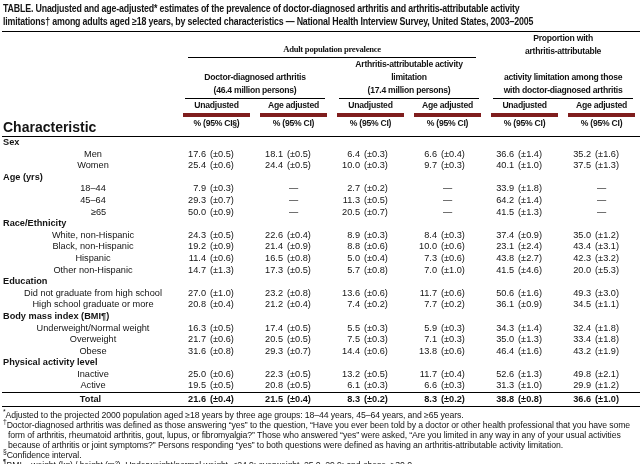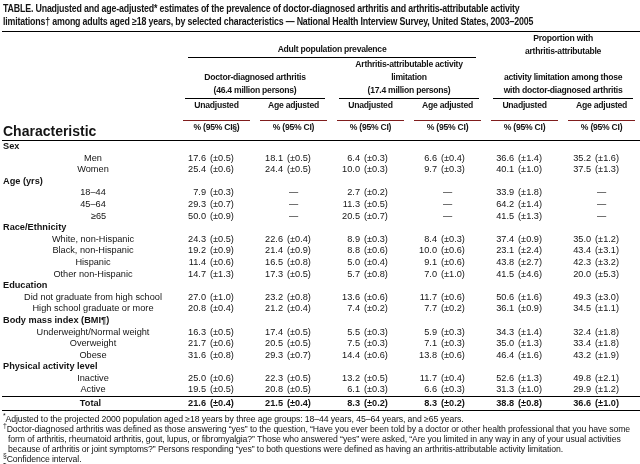--- a/index.html
+++ b/index.html
@@ -14,21 +14,21 @@
   .tl{
     font-weight:bold;font-size:10.3px;line-height:12.5px;white-space:nowrap;
     letter-spacing:-0.2px;width:744px;transform:scaleX(0.857);transform-origin:0 0;
   }
   
   table{width:636px;border-collapse:collapse;table-layout:fixed;border-top:1.5px solid #000;}
   th,td{padding:0;font-size:9.2px;line-height:11.4px;vertical-align:bottom;}
   thead th{font-weight:bold;font-size:8.6px;letter-spacing:-0.25px;line-height:13px;text-align:center;}
   .prel{white-space:pre-line;}
   .u{border-bottom:1px solid #000;margin:0 7px;padding-bottom:1px;white-space:pre-line;}
-  .u2{border-bottom:1px solid #7f1d1d;margin:0 5px;padding-bottom:8px;white-space:nowrap;}
+  .u2{border-bottom:4px solid #7f1d1d;margin:0 5px;padding-bottom:1px;white-space:nowrap;}
   th.char{
     text-align:left;vertical-align:bottom;border-bottom:1.5px solid #000;
     font-size:14px;letter-spacing:0;padding-left:1px;padding-bottom:2px;
   }
   tr.meas th{border-bottom:1.5px solid #000;padding-bottom:6px;white-space:nowrap;text-align:center;}
   th.g3a{vertical-align:bottom;}
   
   tbody tr{height:11.6px;}
   tbody th.sec{text-align:left;font-weight:bold;padding-left:1px;white-space:nowrap;}
   td.lab{text-align:center;padding-left:6px;white-space:nowrap;}
@@ -69,21 +69,21 @@
         <col style="width:49px">
       <col style="width:28px">
         <col style="width:49px">
       <col style="width:28px">
         <col style="width:49px">
     </colgroup>
     <thead>
       <tr>
         <th class="char" rowspan="4">Characteristic</th>
         <th colspan="8">
-            <div class="u" style="margin:0 10px;">Adult population prevalence</div>
+            <div class="u" style="margin:0 10px;font-family:Liberation Serif, serif;">Adult population prevalence</div>
           </th>
         <th colspan="4" class="g3a prel">Proportion with
 arthritis-attributable</th>
       </tr>
       <tr>
         <th colspan="4">
             <div class="u">Doctor-diagnosed arthritis
 (46.4 million persons)</div>
           </th>
         <th colspan="4">
@@ -231,21 +231,21 @@
           <td class="ci">(±3.1)</td>
         </tr>
         <tr>
           <td class="lab">Hispanic</td>
           <td class="pct">11.4</td>
           <td class="ci">(±0.6)</td>
           <td class="pct">16.5</td>
           <td class="ci">(±0.8)</td>
           <td class="pct">5.0</td>
           <td class="ci">(±0.4)</td>
-          <td class="pct">9.1</td>
+          <td class="pct">7.3</td>
           <td class="ci">(±0.6)</td>
           <td class="pct">43.8</td>
           <td class="ci">(±2.7)</td>
           <td class="pct">42.3</td>
           <td class="ci">(±3.2)</td>
         </tr>
         <tr>
           <td class="lab">Other non-Hispanic</td>
           <td class="pct">14.7</td>
           <td class="ci">(±1.3)</td>

